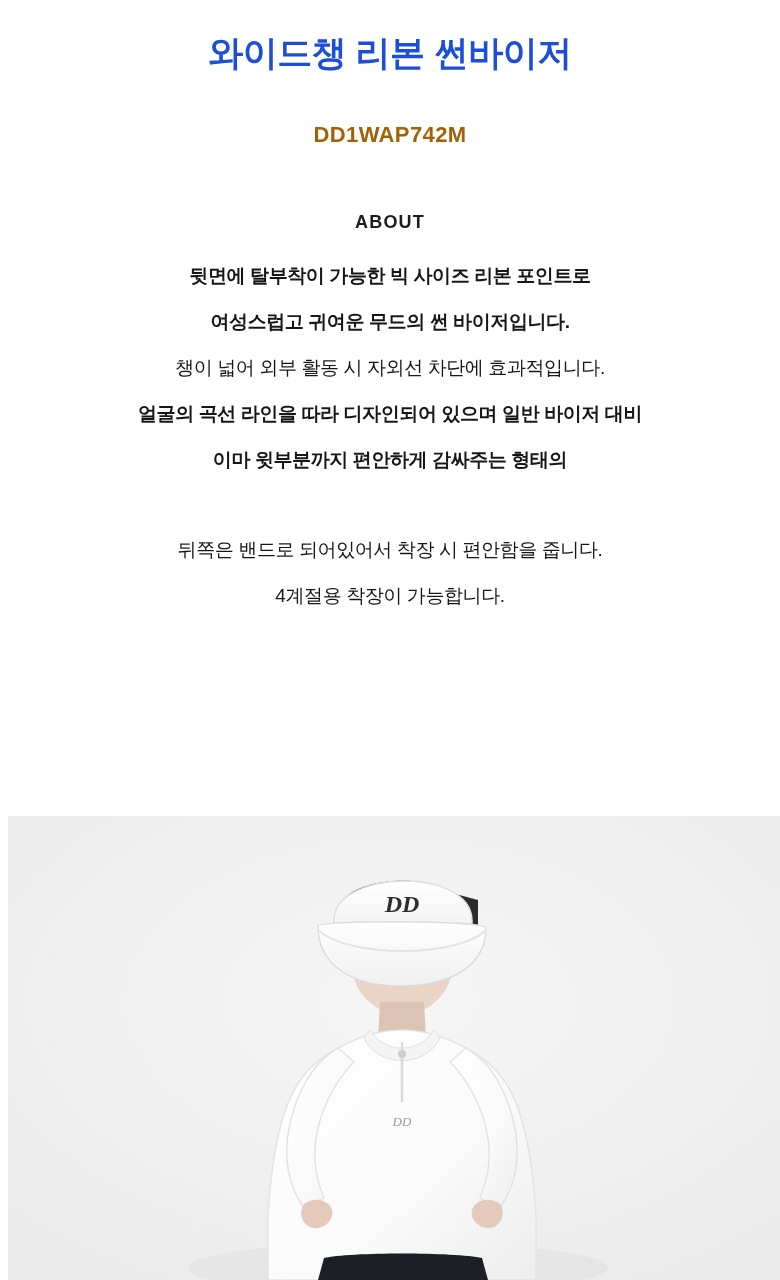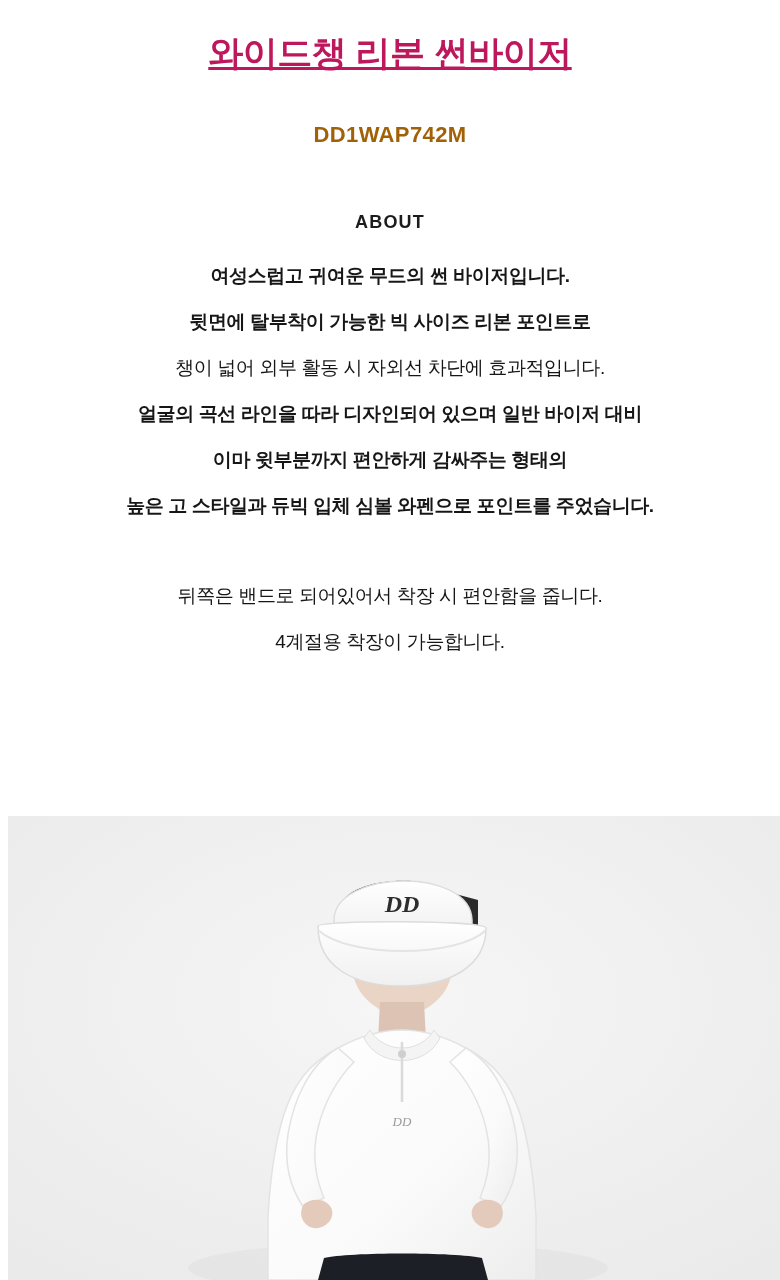--- a/index.html
+++ b/index.html
@@ -26,24 +26,23 @@
     width: 780px;
     padding-top: 30px;
     box-sizing: border-box;
     text-align: center;
   }
   .product-title {
     font-size: 35px;
     font-weight: bold;
     letter-spacing: -0.5px;
     line-height: 1.3;
-    color: #be185d;
+    color: #1d4ed8;
     margin: 0;
     padding: 0 20px;
-    text-decoration: underline;
   }
   .product-code {
     font-size: 22px;
     font-weight: bold;
     letter-spacing: 0.4px;
     color: #a16207;
     margin: 0;
     padding-top: 46px;
   }
 
@@ -95,26 +94,25 @@
 
   <div class="text-block">
 
     <h1 class="product-title">와이드챙 리본 썬바이저</h1>
 
     <div class="product-code">DD1WAP742M</div>
 
     <div class="about-label">ABOUT</div>
 
     <div class="desc">
+      <p class="bold">뒷면에 탈부착이 가능한 빅 사이즈 리본 포인트로</p>
       <p class="bold">여성스럽고 귀여운 무드의 썬 바이저입니다.</p>
-      <p class="bold">뒷면에 탈부착이 가능한 빅 사이즈 리본 포인트로</p>
       <p>챙이 넓어 외부 활동 시 자외선 차단에 효과적입니다.</p>
       <p class="bold">얼굴의 곡선 라인을 따라 디자인되어 있으며 일반 바이저 대비</p>
       <p class="bold">이마 윗부분까지 편안하게 감싸주는 형태의</p>
-      <p class="bold">높은 고 스타일과  듀빅 입체 심볼 와펜으로 포인트를 주었습니다.</p>
       <div class="spacer"></div>
       <p>뒤쪽은 밴드로 되어있어서 착장 시 편안함을 줍니다.</p>
       <p>4계절용 착장이 가능합니다.</p>
     </div>
 
   </div>
 
   <div class="photo">
     <svg viewBox="0 0 780 464" xmlns="http://www.w3.org/2000/svg" aria-hidden="true">
       <defs>

